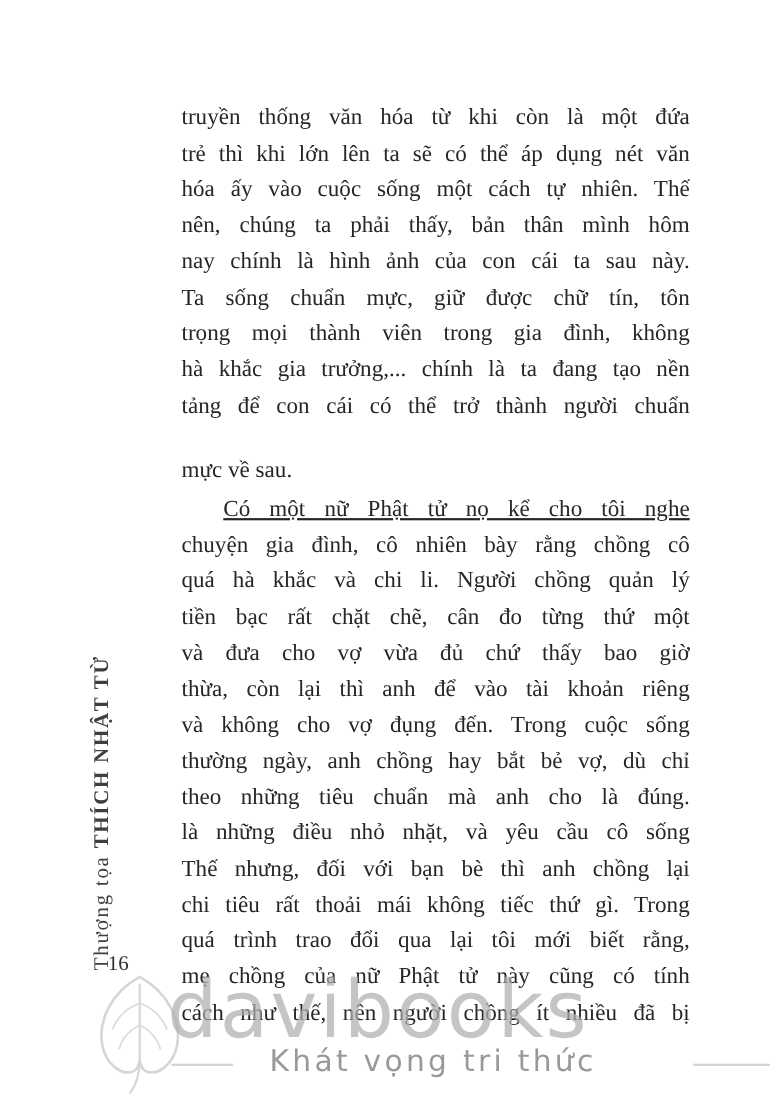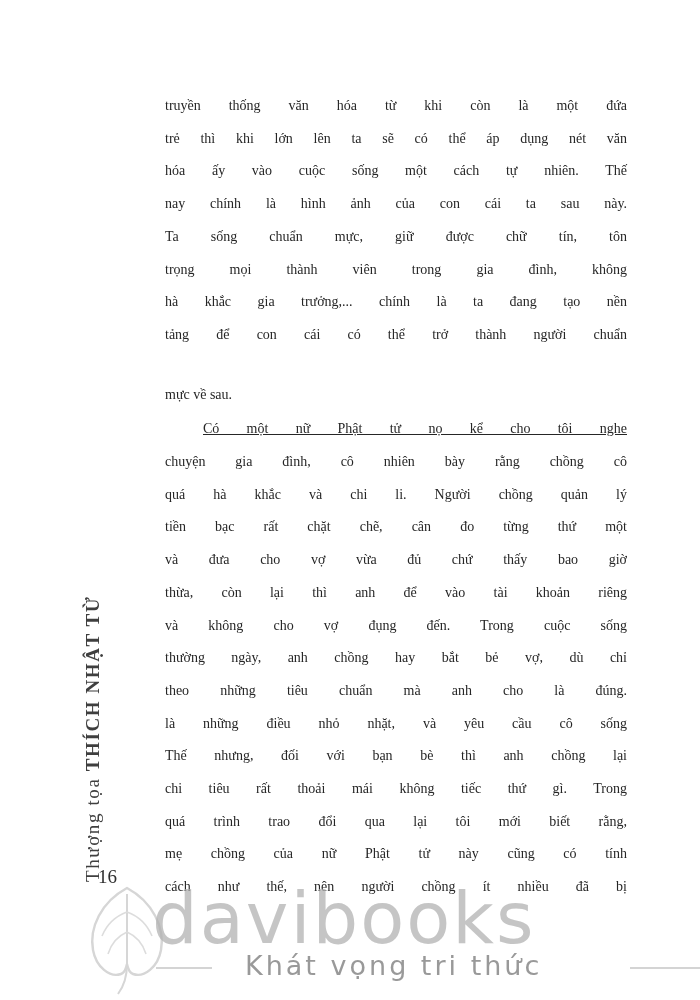--- a/index.html
+++ b/index.html
@@ -13,21 +13,21 @@
     font-family: "Liberation Serif", serif;
   }
 
   
   .body-text {
     position: absolute;
     left: 165px;
     top: 90px;
     width: 462px;
     color: #262626;
-    font-size: 14px;
+    font-size: 21px;
     line-height: 32.7px;
   }
   .line {
     text-align: justify;
     text-align-last: justify;
     white-space: normal;
   }
   .line.end { text-align-last: left; margin-top: 27px; }
   .line.ind { padding-left: 38px; text-decoration: underline; }
   .para2 { margin-top: 2px; }
@@ -99,20 +99,21 @@
 </head>
 <body>
 
 <div class="page">
 
   <div class="body-text">
     <div class="para1">
       <div class="line">truyền thống văn hóa từ khi còn là một đứa</div>
       <div class="line">trẻ thì khi lớn lên ta sẽ có thể áp dụng nét văn</div>
       <div class="line">hóa ấy vào cuộc sống một cách tự nhiên. Thế</div>
+      <div class="line">nên, chúng ta phải thấy, bản thân mình hôm</div>
       <div class="line">nay chính là hình ảnh của con cái ta sau này.</div>
       <div class="line">Ta sống chuẩn mực, giữ được chữ tín, tôn</div>
       <div class="line">trọng mọi thành viên trong gia đình, không</div>
       <div class="line">hà khắc gia trưởng,... chính là ta đang tạo nền</div>
       <div class="line">tảng để con cái có thể trở thành người chuẩn</div>
       <div class="line end">mực về sau.</div>
     </div>
     <div class="para2">
       <div class="line ind">Có một nữ Phật tử nọ kể cho tôi nghe</div>
       <div class="line">chuyện gia đình, cô nhiên bày rằng chồng cô</div>

